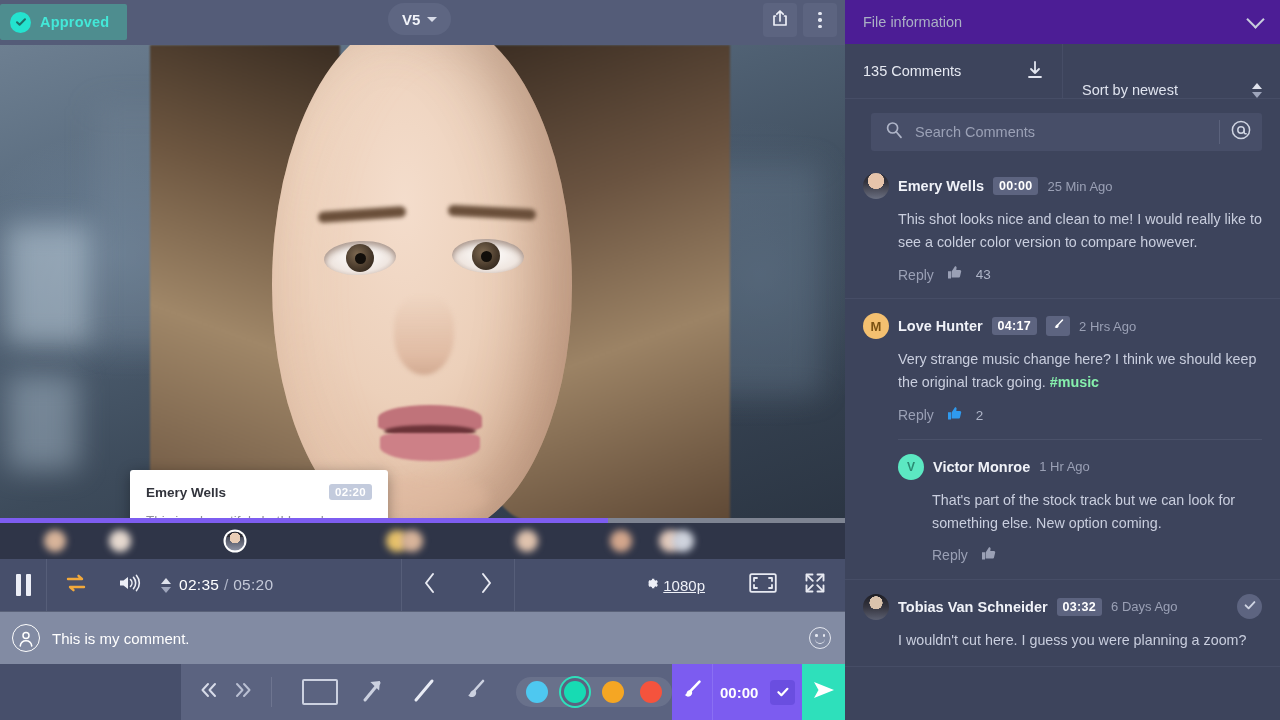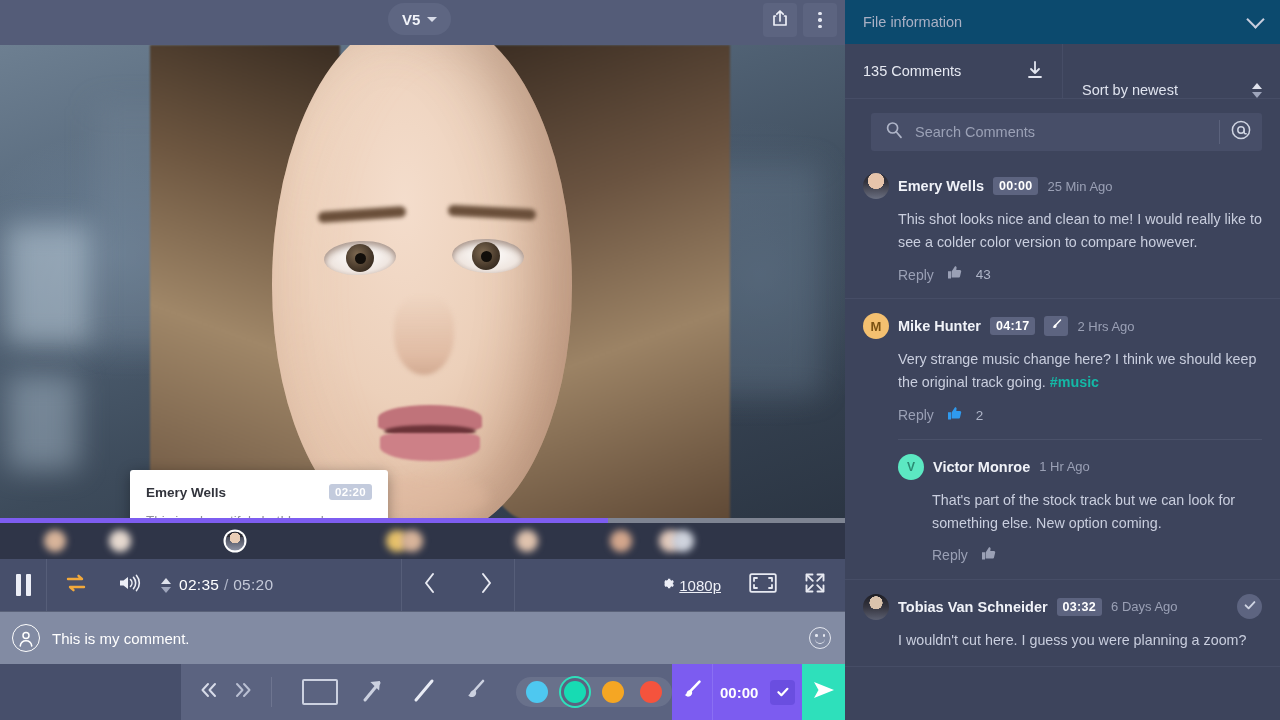--- a/index.html
+++ b/index.html
@@ -191,21 +191,21 @@
   .time-stepper { display: flex; flex-direction: column; gap: 3px; margin-left: 4px; margin-right: 8px; }
   .tri-up { width:0;height:0;border-left:5px solid transparent;border-right:5px solid transparent;border-bottom:6px solid #dfe2ec; }
   .tri-dn { width:0;height:0;border-left:5px solid transparent;border-right:5px solid transparent;border-top:6px solid #9ea5bb; }
   .time-text { font-size: 15.5px; letter-spacing: .3px; }
   .time-cur { color: #ffffff; }
   .time-sep { color: #aeb4c7; }
   .time-dur { color: #c4c9d8; }
   .nav-arrows { display: flex; }
   .nav-btn { width: 56px; height: 52px; display: flex; align-items: center; justify-content: center; }
   .right-ctls { margin-left: auto; display: flex; align-items: center; }
-  .quality { display: flex; align-items: center; gap: 3px; margin-right: 28px; color: #eef0f7; font-size: 15px; text-decoration: underline; }
+  .quality { display: flex; align-items: center; gap: 3px; margin-right: 44px; color: #eef0f7; font-size: 15px; text-decoration: underline; }
   .fitbtn { margin-right: 26px; }
   .fsbtn { margin-right: 18px; }
 
   
   .composer {
     height: 53px; flex: 0 0 53px;
     background: #828ba3;
     display: flex; align-items: center;
     padding: 0 14px 0 12px;
     border-top: 1px solid #5a6279;
@@ -266,21 +266,21 @@
 
   
   .sidebar {
     width: 435px; height: 720px;
     background: #3d445c;
     display: flex; flex-direction: column;
     position: relative;
   }
   .file-info {
     height: 44px; flex: 0 0 44px;
-    background: #0c4a6e;
+    background: #4c1d95;
     display: flex; align-items: center; justify-content: space-between;
     padding: 0 18px 0 18px;
     color: #aab0c4; font-size: 14.5px;
   }
   .chev { width: 13px; height: 13px; border-right: 2.2px solid #c8cddd; border-bottom: 2.2px solid #c8cddd;
     transform: rotate(45deg); margin-top: -6px; }
   .comments-head {
     height: 55px; flex: 0 0 55px;
     display: flex; align-items: stretch;
     border-bottom: 1px solid #464d66;
@@ -322,21 +322,21 @@
   .c-time-badge {
     background: #5d6480; color: #ffffff; font-size: 12.5px; font-weight: bold;
     border-radius: 3px; padding: 2px 6px; letter-spacing: .3px;
   }
   .c-pen {
     width: 24px; height: 20px; border-radius: 3px; background: #5d6480;
     display: flex; align-items: center; justify-content: center;
   }
   .c-ago { color: #9aa0b5; font-size: 13px; }
   .c-body { color: #c9cede; font-size: 14.3px; line-height: 1.62; margin-top: 9px; margin-left: 35px; }
-  .hashtag { color: #14b8a6; font-weight: bold; }
+  .hashtag { color: #86efac; font-weight: bold; }
   .c-actions { display: flex; align-items: center; gap: 13px; margin-top: 11px; margin-left: 35px; }
   .c-reply { color: #9aa0b5; font-size: 14px; }
   .c-likes { color: #aeb4c7; font-size: 13.5px; }
   .c-resolved {
     position: absolute; right: 18px;
     width: 25px; height: 25px; border-radius: 50%; background: #5d6480;
     display:flex;align-items:center;justify-content:center;
   }
   .reply-block {
     margin-top: 14px; margin-left: 35px; padding-top: 14px;
@@ -346,20 +346,28 @@
   .comment-rel { position: relative; }
 </style>
 </head>
 <body>
 
 <div class="app">
 
   <div class="player-col">
 
     <div class="topbar">
+      <div class="approved-badge">
+        <span class="approved-check">
+          <svg width="12" height="12" viewBox="0 0 12 12">
+              <path d="M2 6.2l2.6 2.6L10 3.2" fill="none" stroke="#1f6f68" stroke-width="2" stroke-linecap="round" stroke-linejoin="round"></path>
+            </svg>
+        </span>
+        <span class="approved-label">Approved</span>
+      </div>
 
       <div class="version-pill">
         <span>V5</span>
         <span class="caret-down"></span>
       </div>
 
       <div class="top-actions">
         <div class="top-btn">
           <span>
             <svg width="18" height="20" viewBox="0 0 18 20">
@@ -669,21 +677,21 @@
                 <path d="M4.6 6.4L8 1.2c.9-.2 1.7.5 1.6 1.4l-.3 2.4h3.6c.9 0 1.5.8 1.3 1.6l-1.2 5c-.1.6-.7 1-1.3 1H4.6zM1 6.2h3v7.4H1z" fill="#9aa0b5"></path>
               </svg>
           </span>
           <span class="c-likes">43</span>
         </div>
       </div>
 
       <div class="comment">
         <div class="c-head">
           <span class="c-avatar av-mike">M</span>
-          <span class="c-name">Mike Hunter</span>
+          <span class="c-name">Love Hunter</span>
           <span class="c-time-badge">04:17</span>
           <span class="c-pen">
             <span>
               <svg width="15" height="15" viewBox="0 0 30 30">
                 <path d="M23 6L13.5 16" stroke="#ffffff" stroke-width="3" stroke-linecap="round"></path>
                 <path d="M13.5 15c-2.2 0-3.8 1.4-4.3 3.1-.3 1.1-.9 1.7-2 2.1 1.3 1.6 3 2.2 4.7 1.8 2-.5 3.3-2.1 3.3-4 0-1.7-.9-3-1.7-3z" fill="#ffffff"></path>
               </svg>
             </span>
           </span>
           <span class="c-ago">2 Hrs Ago</span>

